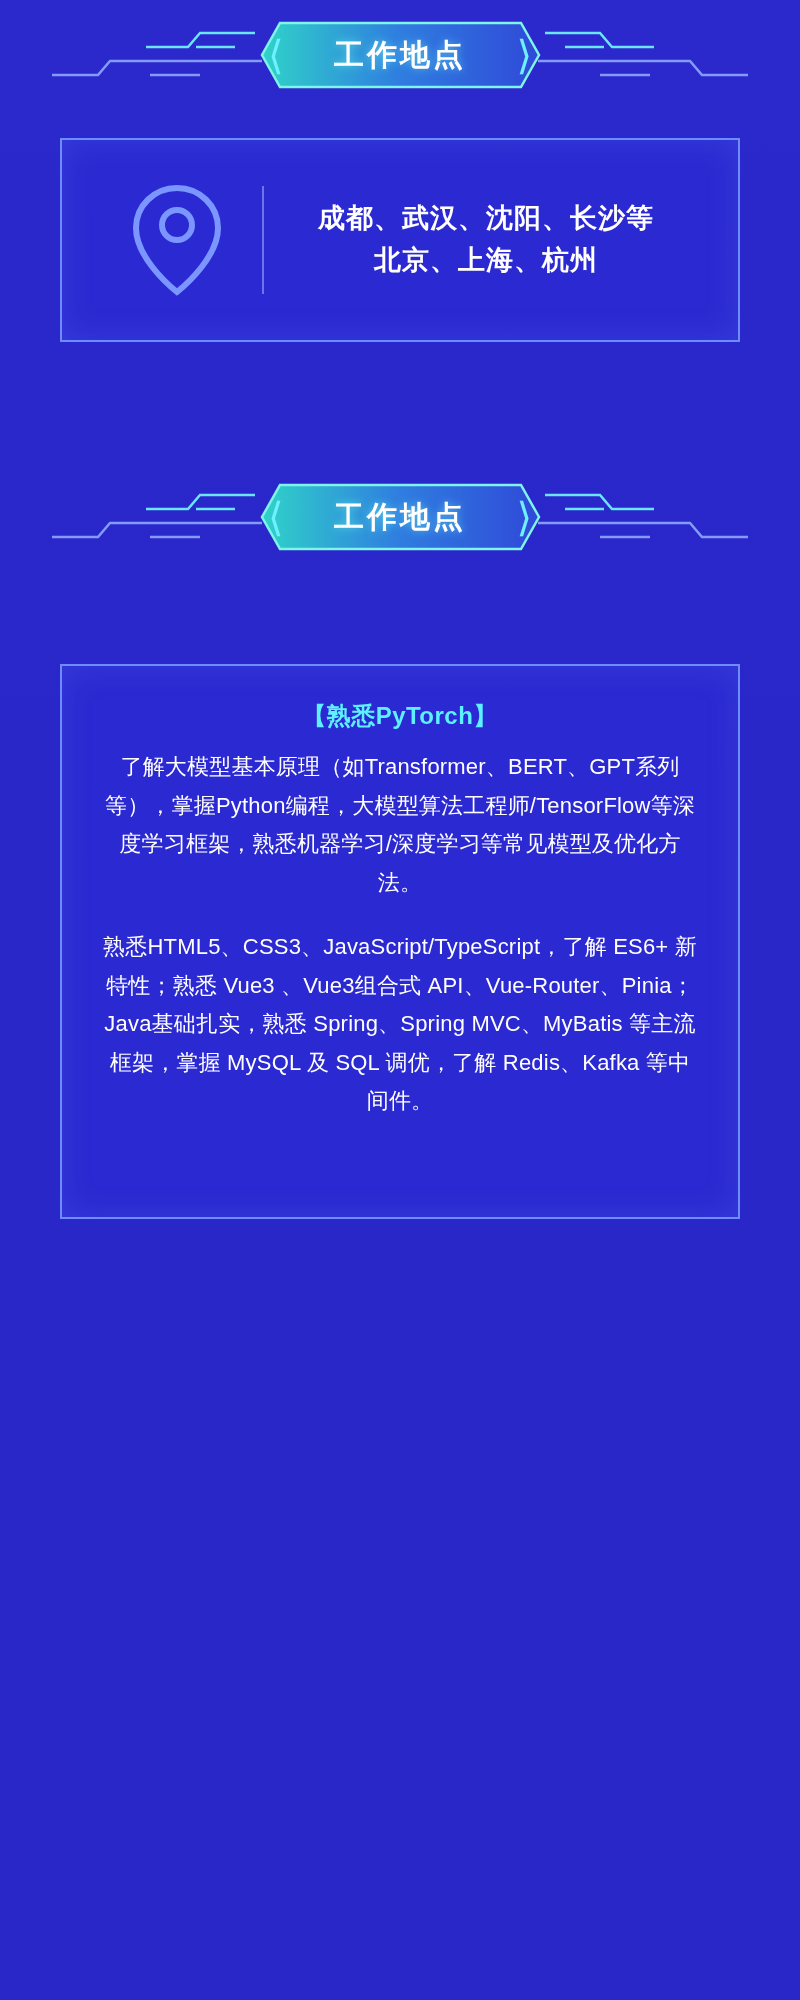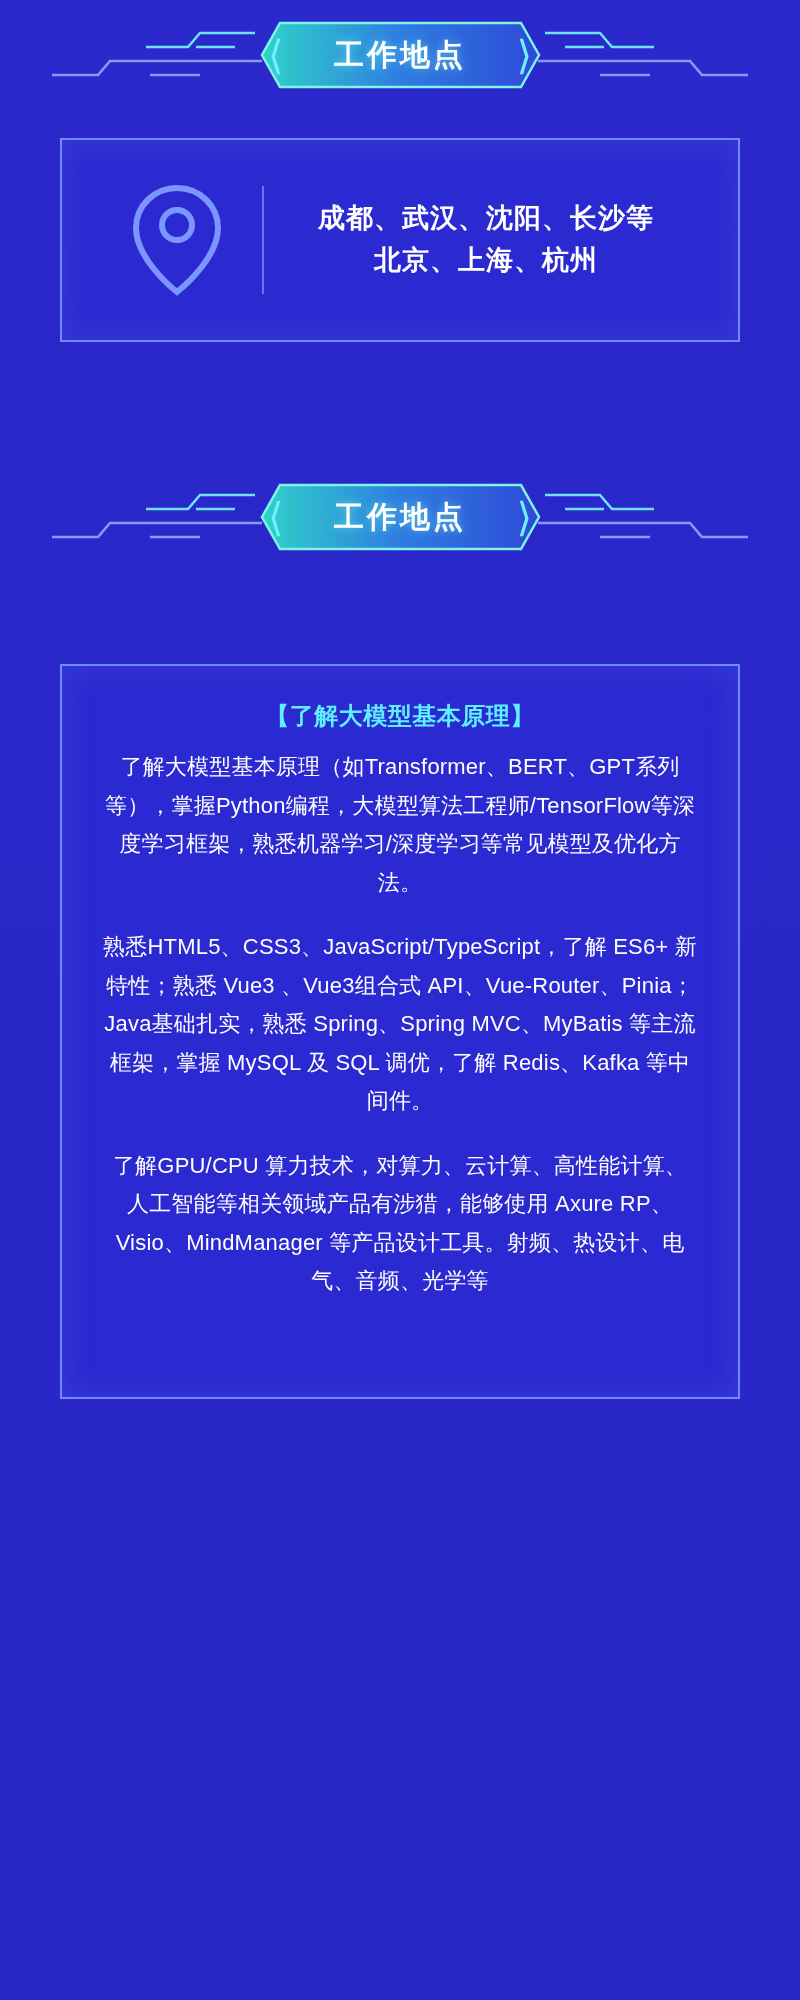--- a/index.html
+++ b/index.html
@@ -239,23 +239,22 @@
       </g>
       <g stroke="#8fa8ff" stroke-width="2.5" fill="none" opacity="0.9">
         <path d="M3 36 H155 L167 50 H213"></path>
         <path d="M65 50 H115"></path>
       </g>
     </svg>
   </div>
 
   <div class="card jobs-card" style="margin-top:92px;">
 
-    <div class="job-title first">【了解大模型基本原理】</div>
+    <div class="job-title first">【熟悉PyTorch】</div>
     <div class="job-desc">了解大模型基本原理（如Transformer、BERT、GPT系列等），掌握Python编程，大模型算法工程师/TensorFlow等深度学习框架，熟悉机器学习/深度学习等常见模型及优化方法。</div>
 
     <div class="job-desc">熟悉HTML5、CSS3、JavaScript/TypeScript，了解 ES6+ 新特性；熟悉 Vue3 、Vue3组合式 API、Vue-Router、Pinia；Java基础扎实，熟悉 Spring、Spring MVC、MyBatis 等主流框架，掌握 MySQL 及 SQL 调优，了解 Redis、Kafka 等中间件。</div>
 
-    <div class="job-desc">了解GPU/CPU 算力技术，对算力、云计算、高性能计算、人工智能等相关领域产品有涉猎，能够使用 Axure RP、Visio、MindManager 等产品设计工具。射频、热设计、电气、音频、光学等</div>
 
     <div class="spacer-bottom"></div>
   </div>
 
 </div>
 
 </body></html>

